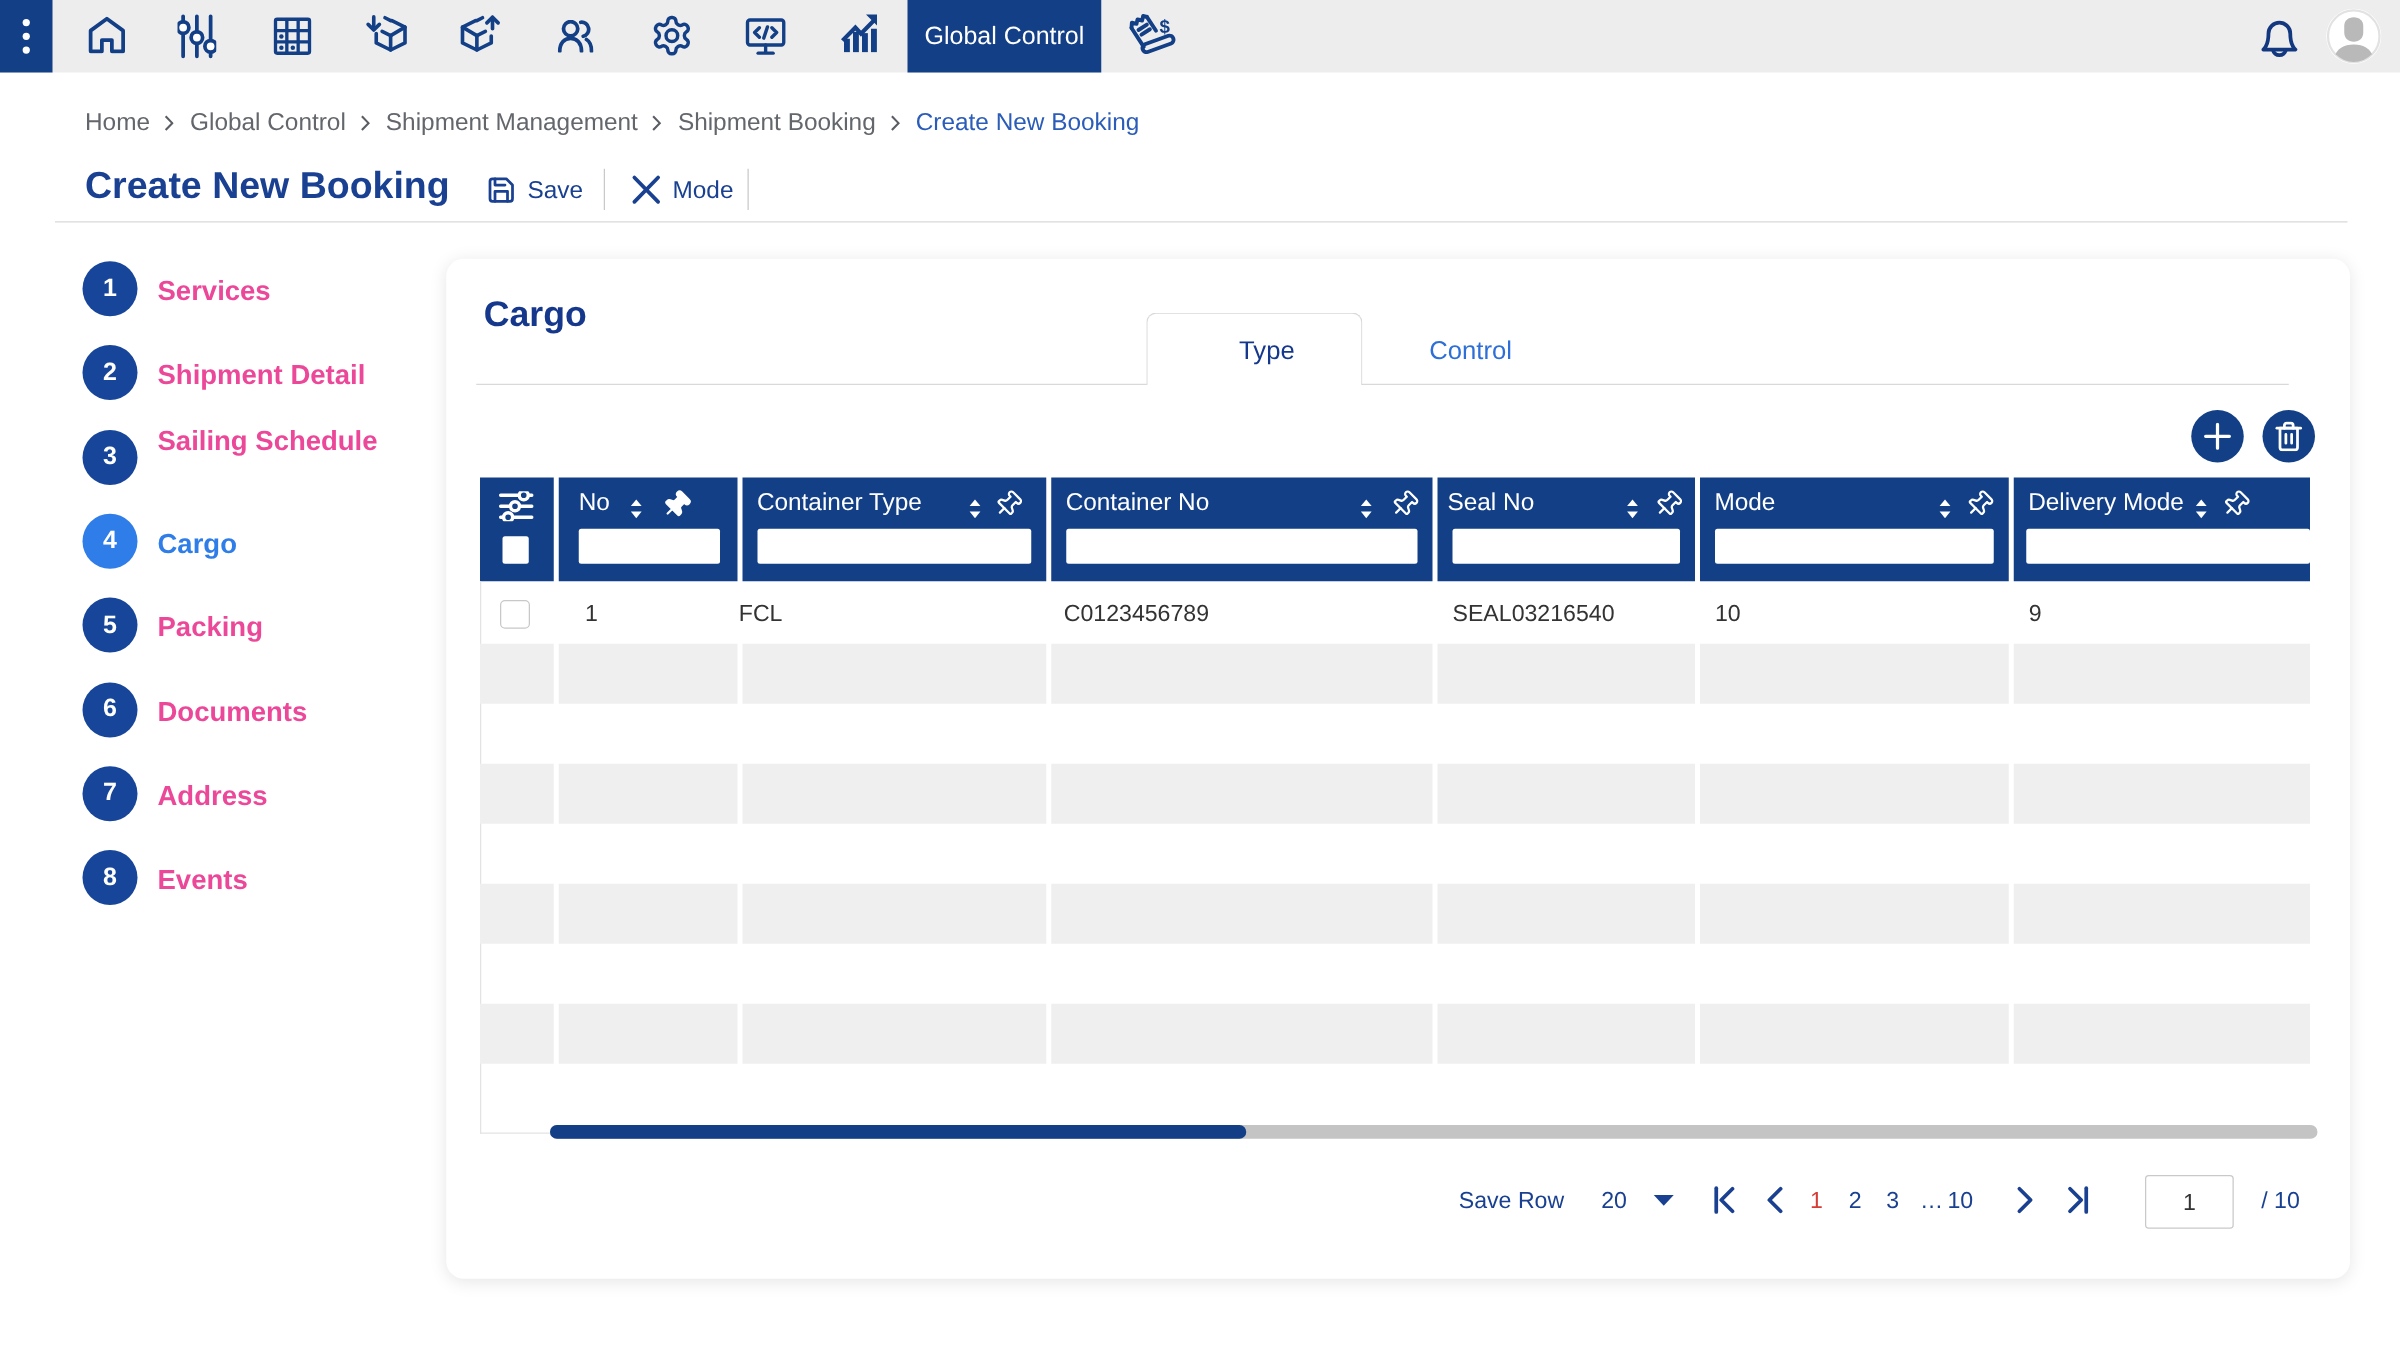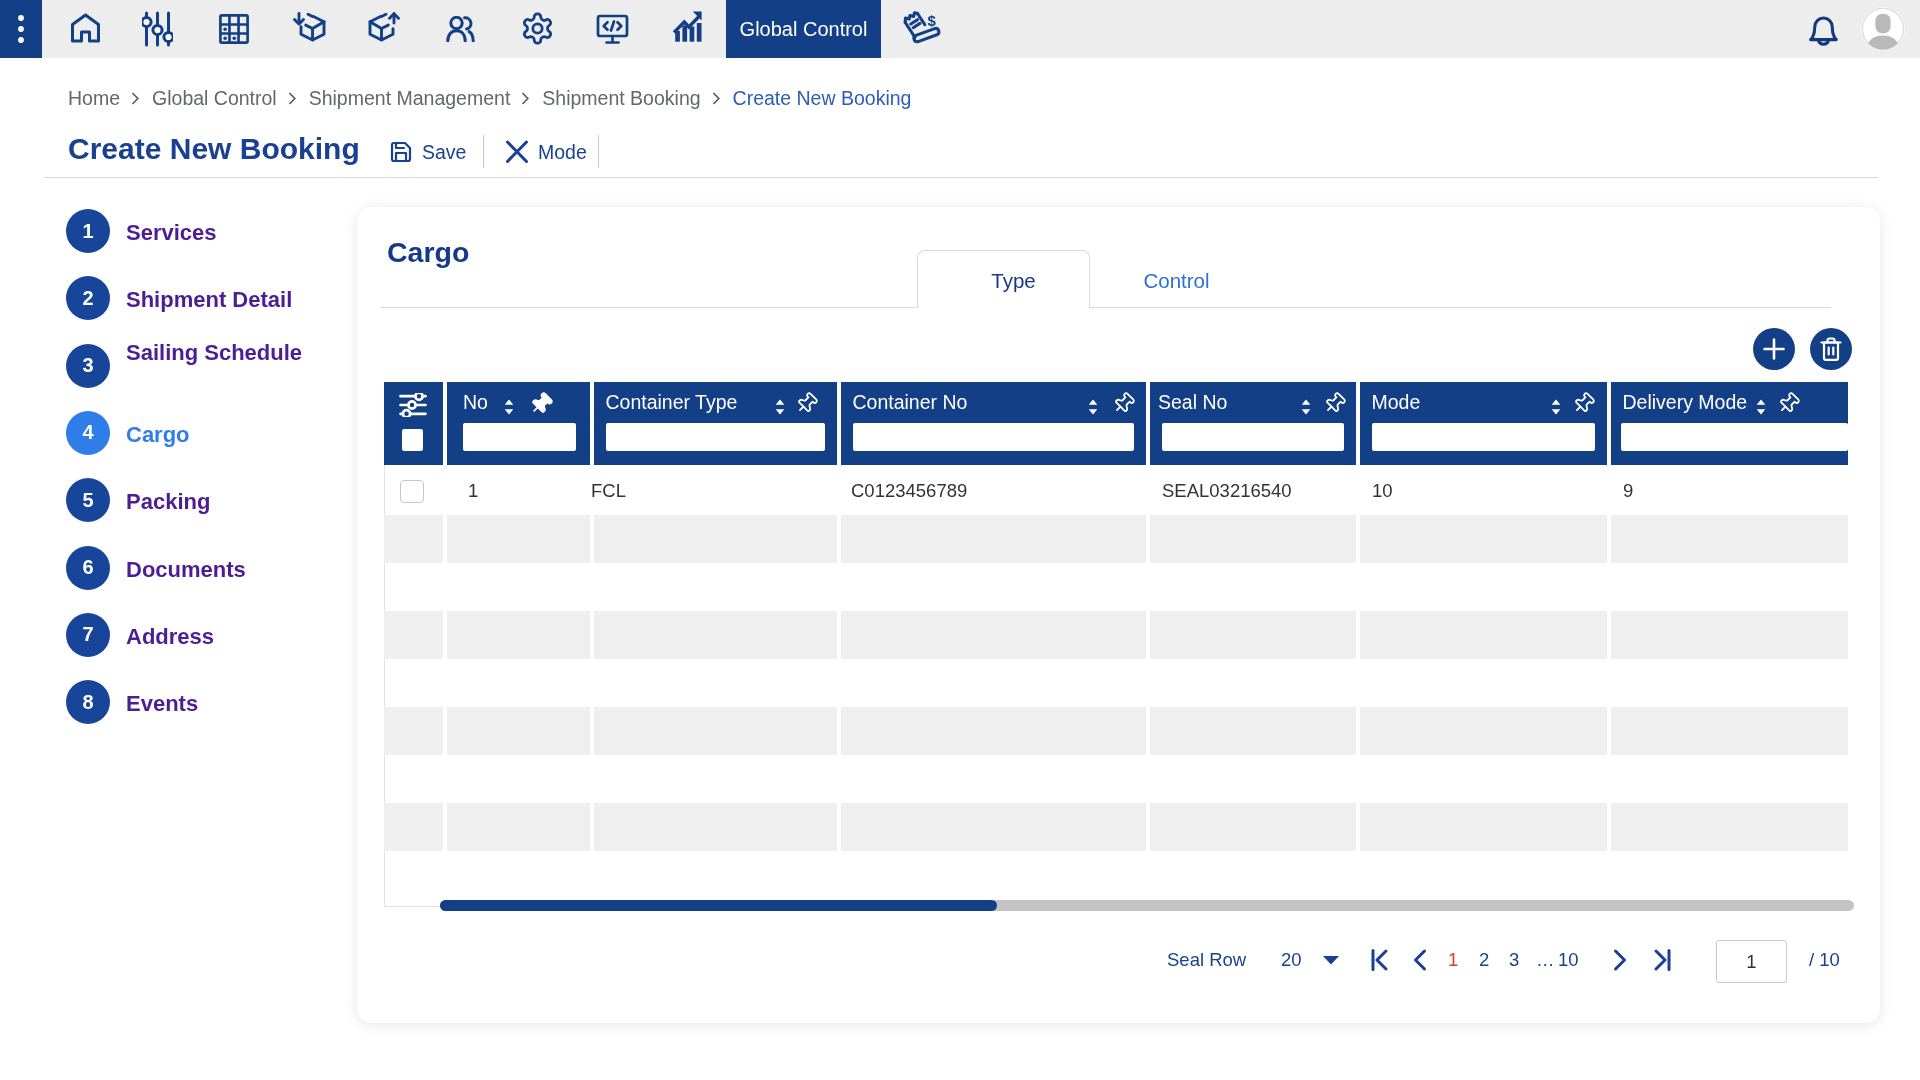--- a/index.html
+++ b/index.html
@@ -14,21 +14,21 @@
     background:#fff; overflow:hidden; }
   #crumb { position:absolute; left:68px; top:87px; font-size:19.5px; color:#63666b; display:flex; align-items:center; }
   #crumb .last { color:#2b5cb8; }
   #title { position:absolute; left:68px; top:131.5px; font-size:30px; font-weight:bold; color:#1a4191; }
   .toolbtn { position:absolute; top:141px; font-size:19.5px; color:#1a4191; }
   .vdiv { position:absolute; top:135px; width:1px; height:33px; background:#c9c9c9; }
   #hr1 { position:absolute; left:44px; top:177px; width:1834px; height:1px; background:#d9d9d9; }
   .step { position:absolute; left:66px; width:44px; height:44px; border-radius:50%; background:#16459a;
     color:#fff; font-size:20px; font-weight:bold; display:flex; align-items:center; justify-content:center; }
   .step.active { background:#2f7de8; }
-  .slabel { position:absolute; left:126px; font-size:22px; font-weight:bold; color:#4c1d95; }
+  .slabel { position:absolute; left:126px; font-size:22px; font-weight:bold; color:#ec4899; }
   .slabel.active { color:#2f7de8; }
   #card { position:absolute; left:357px; top:207px; width:1523px; height:816px; background:#fff;
     border-radius:14px; box-shadow:0 2px 14px rgba(0,0,0,0.10); }
   #cargoTitle { position:absolute; left:387px; top:236px; font-size:28.5px; font-weight:bold; color:#16388c; }
   #tabline { position:absolute; left:381px; top:307px; width:1450px; height:1px; background:#d9d9d9; }
   #tabbox { position:absolute; left:917px; top:250px; width:173px; height:58px; background:#fff;
     border:1px solid #d9d9d9; border-bottom:none; border-radius:8px 8px 0 0; }
   #tabType { position:absolute; left:917px; top:269px; width:193px; text-align:center; font-size:20.5px; color:#16388c; }
   #tabDetail { position:absolute; left:1090px; top:269px; width:173px; text-align:center; font-size:20.5px; color:#2d6fd6; }
   .circbtn { position:absolute; top:328px; width:42px; height:42px; border-radius:50%; background:#123f86; }
@@ -310,21 +310,21 @@
             <path d="M9 10.76a2 2 0 0 1-1.11 1.79l-1.78.9A2 2 0 0 0 5 15.24V16a1 1 0 0 0 1 1h12a1 1 0 0 0 1-1v-.76a2 2 0 0 0-1.11-1.79l-1.78-.9A2 2 0 0 1 15 10.76V7h1a2 2 0 0 0 0-4H8a2 2 0 0 0 0 4h1z"></path>
           </g>
         </svg></div>
       <div class="hinput" style="left:10px;width:227px;"></div>
     </div>
   </div>
 <div id="rows"></div>
 <div id="rowcb"></div>
 <div id="sbtrack"></div>
 <div id="sbthumb"></div>
-<div class="pag" style="left:1167px;">Seal Row</div>
+<div class="pag" style="left:1167px;">Save Row</div>
 <div class="pag" style="left:1281px;">20</div>
 <svg class="abs" style="left:1322px;top:955px;" width="18" height="10" viewBox="0 0 18 10">
     <path d="M1 1h16L9 9.5z" fill="#1a4191"></path>
   </svg>
 <svg class="abs" style="left:1371px;top:948px;" width="17" height="24" viewBox="0 0 17 24" fill="none" stroke="#1a4191" stroke-width="3" stroke-linecap="round" stroke-linejoin="round">
   <path d="M2 2.5v19"></path>
     <path d="M15 3 6 12l9 9"></path>
 </svg>
 <svg class="abs" style="left:1412px;top:948px;" width="15" height="24" viewBox="0 0 15 24" fill="none" stroke="#1a4191" stroke-width="3" stroke-linecap="round" stroke-linejoin="round">
   <path d="M12.5 3l-9 9 9 9"></path>

